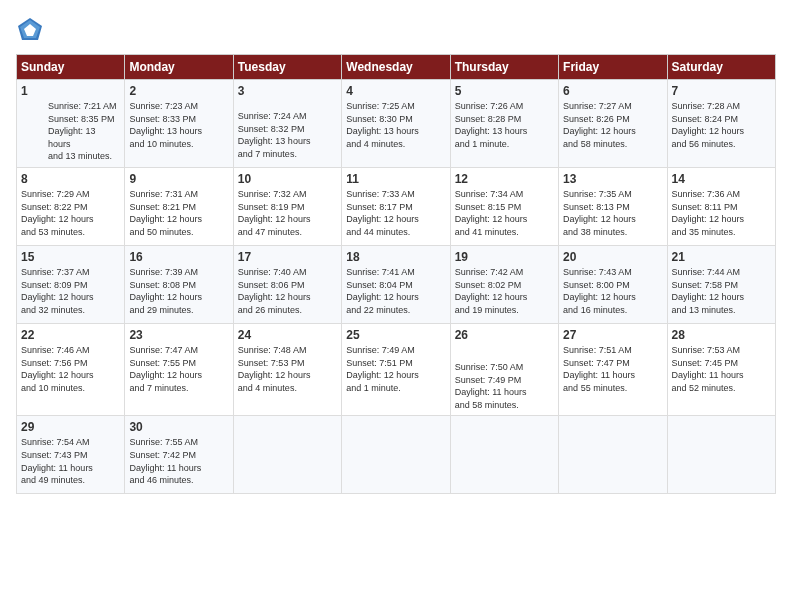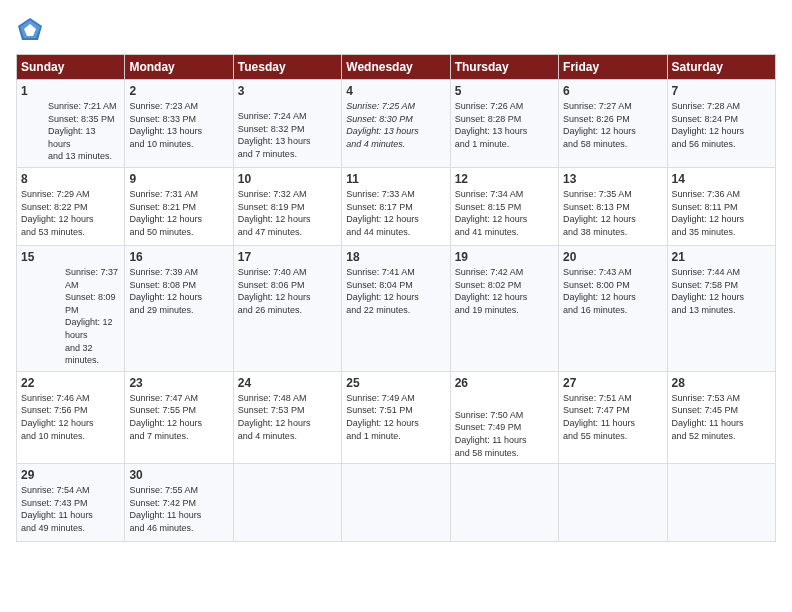--- a/index.html
+++ b/index.html
@@ -152,21 +152,21 @@
           </td>
           <td>
             <span class="day-num">3</span>
             <div class="day-info" style="white-space: pre-line; margin-top: 12px;">Sunrise: 7:24 AM
 Sunset: 8:32 PM
 Daylight: 13 hours
 and 7 minutes.</div>
           </td>
           <td>
             <span class="day-num">4</span>
-            <div class="day-info" style="white-space: pre-line; font-style: italic;">Sunrise: 7:25 AM
+            <div class="day-info" style="white-space: pre-line;">Sunrise: 7:25 AM
 Sunset: 8:30 PM
 Daylight: 13 hours
 and 4 minutes.</div>
           </td>
           <td>
             <span class="day-num">5</span>
             <div class="day-info" style="white-space: pre-line;">Sunrise: 7:26 AM
 Sunset: 8:28 PM
 Daylight: 13 hours
 and 1 minute.</div>
@@ -233,21 +233,21 @@
             <span class="day-num">14</span>
             <div class="day-info" style="white-space: pre-line;">Sunrise: 7:36 AM
 Sunset: 8:11 PM
 Daylight: 12 hours
 and 35 minutes.</div>
           </td>
         </tr>
         <tr>
           <td>
             <span class="day-num">15</span>
-            <div class="day-info" style="white-space: pre-line; margin-left: 44px;">Sunrise: 7:37 AM
+            <div class="day-info" style="white-space: pre-line;">Sunrise: 7:37 AM
 Sunset: 8:09 PM
 Daylight: 12 hours
 and 32 minutes.</div>
           </td>
           <td>
             <span class="day-num">16</span>
             <div class="day-info" style="white-space: pre-line;">Sunrise: 7:39 AM
 Sunset: 8:08 PM
 Daylight: 12 hours
 and 29 minutes.</div>

